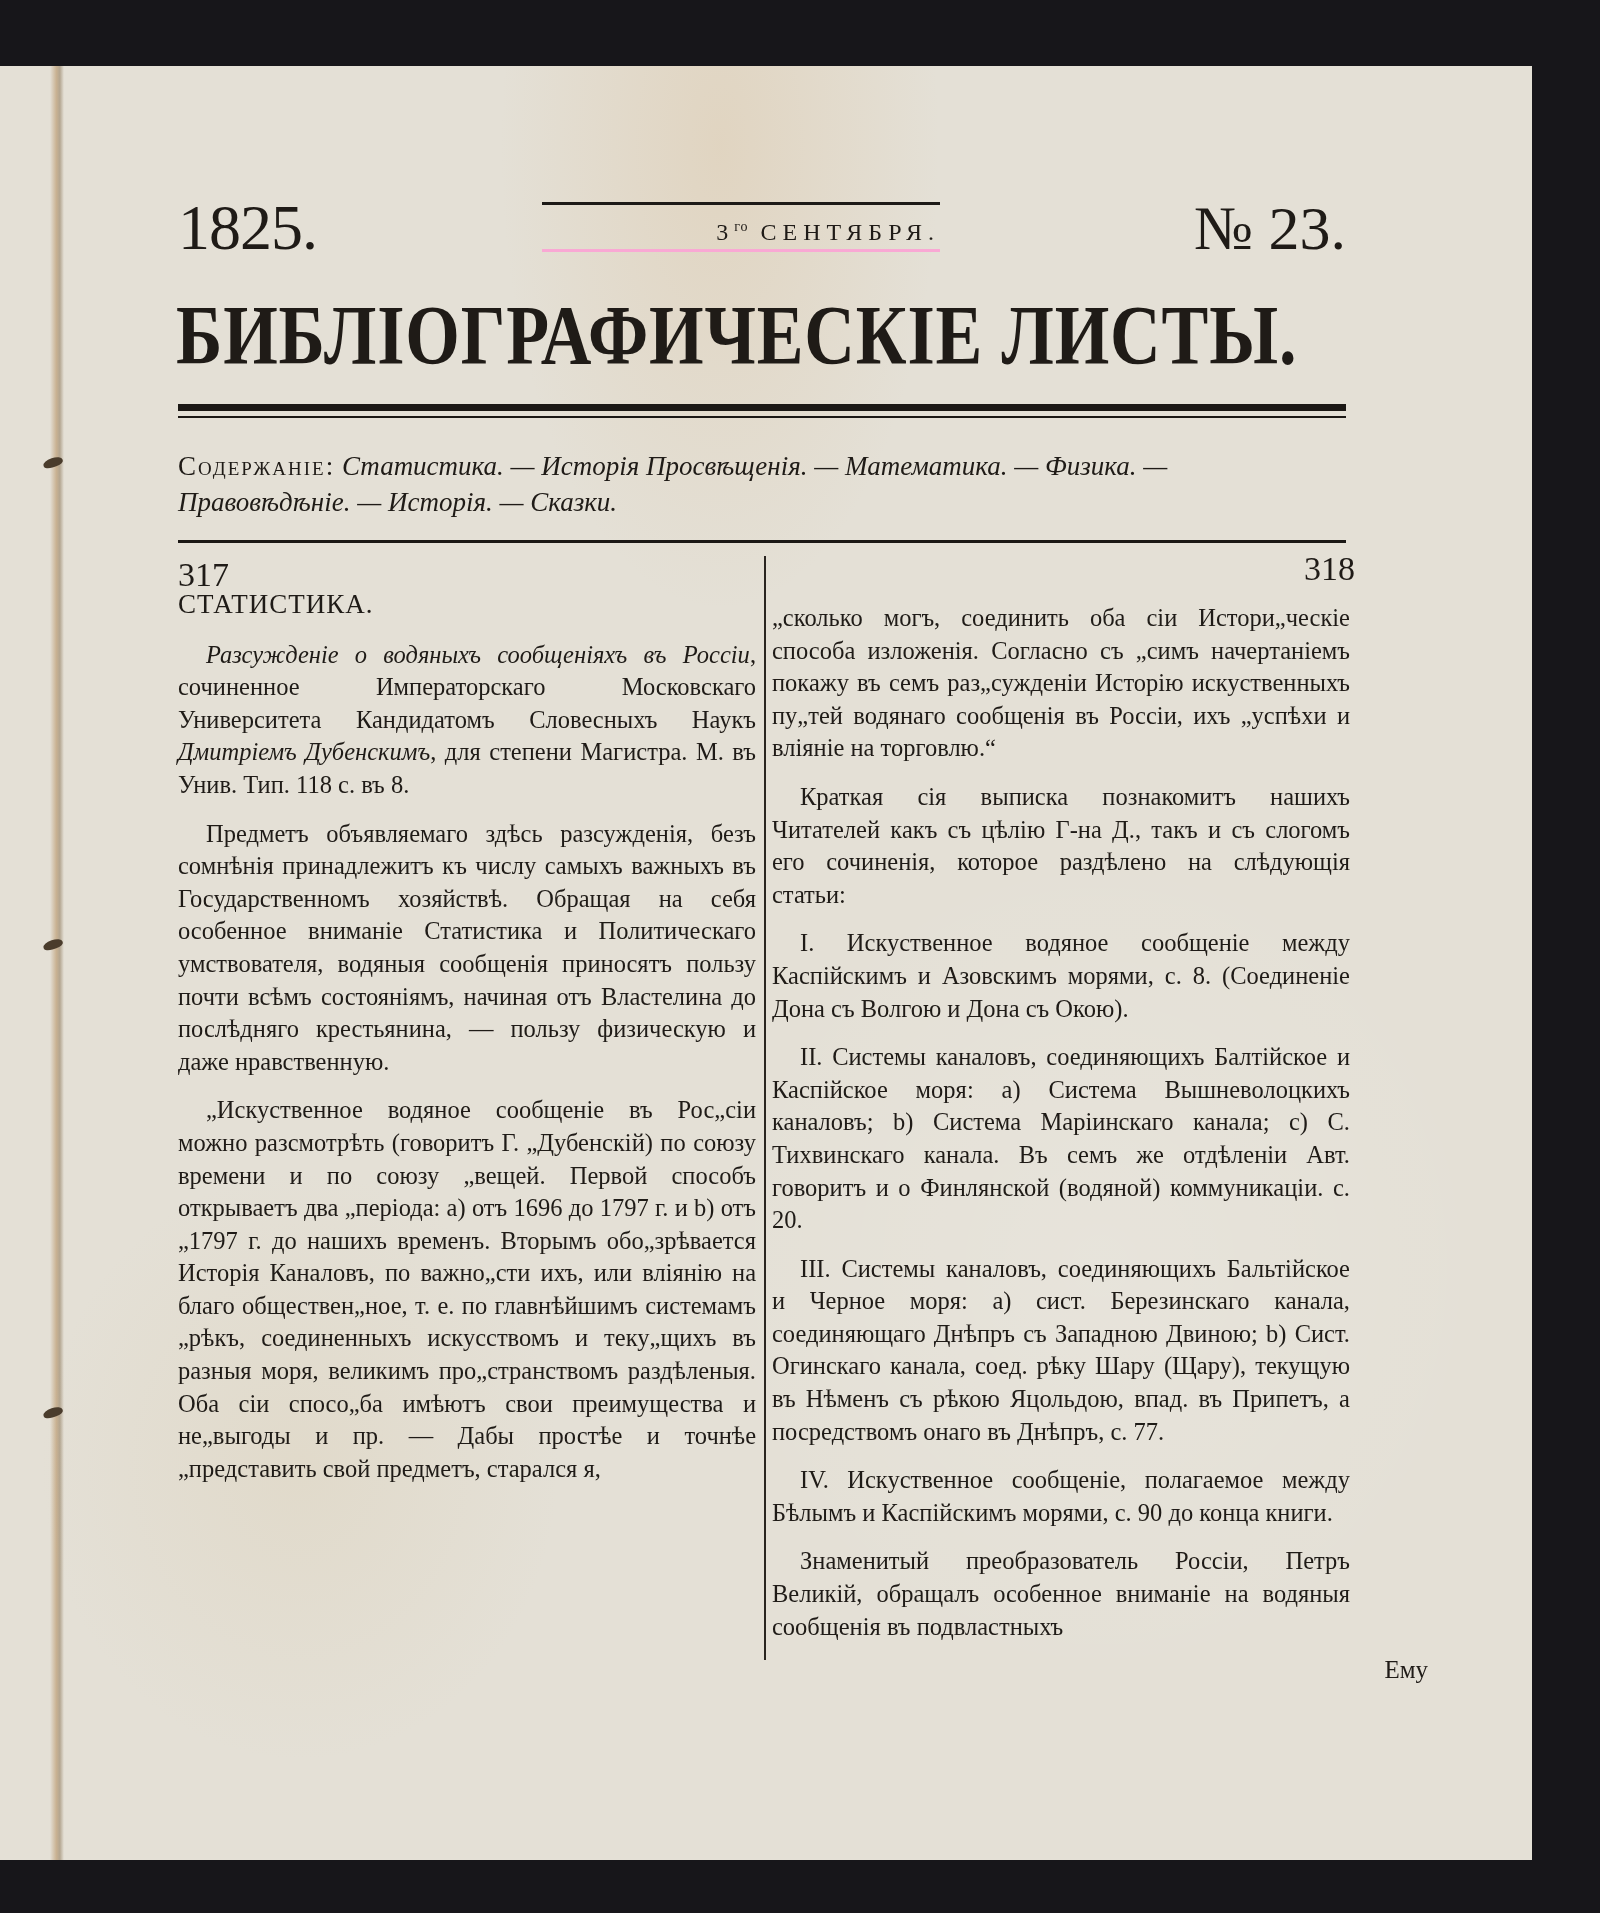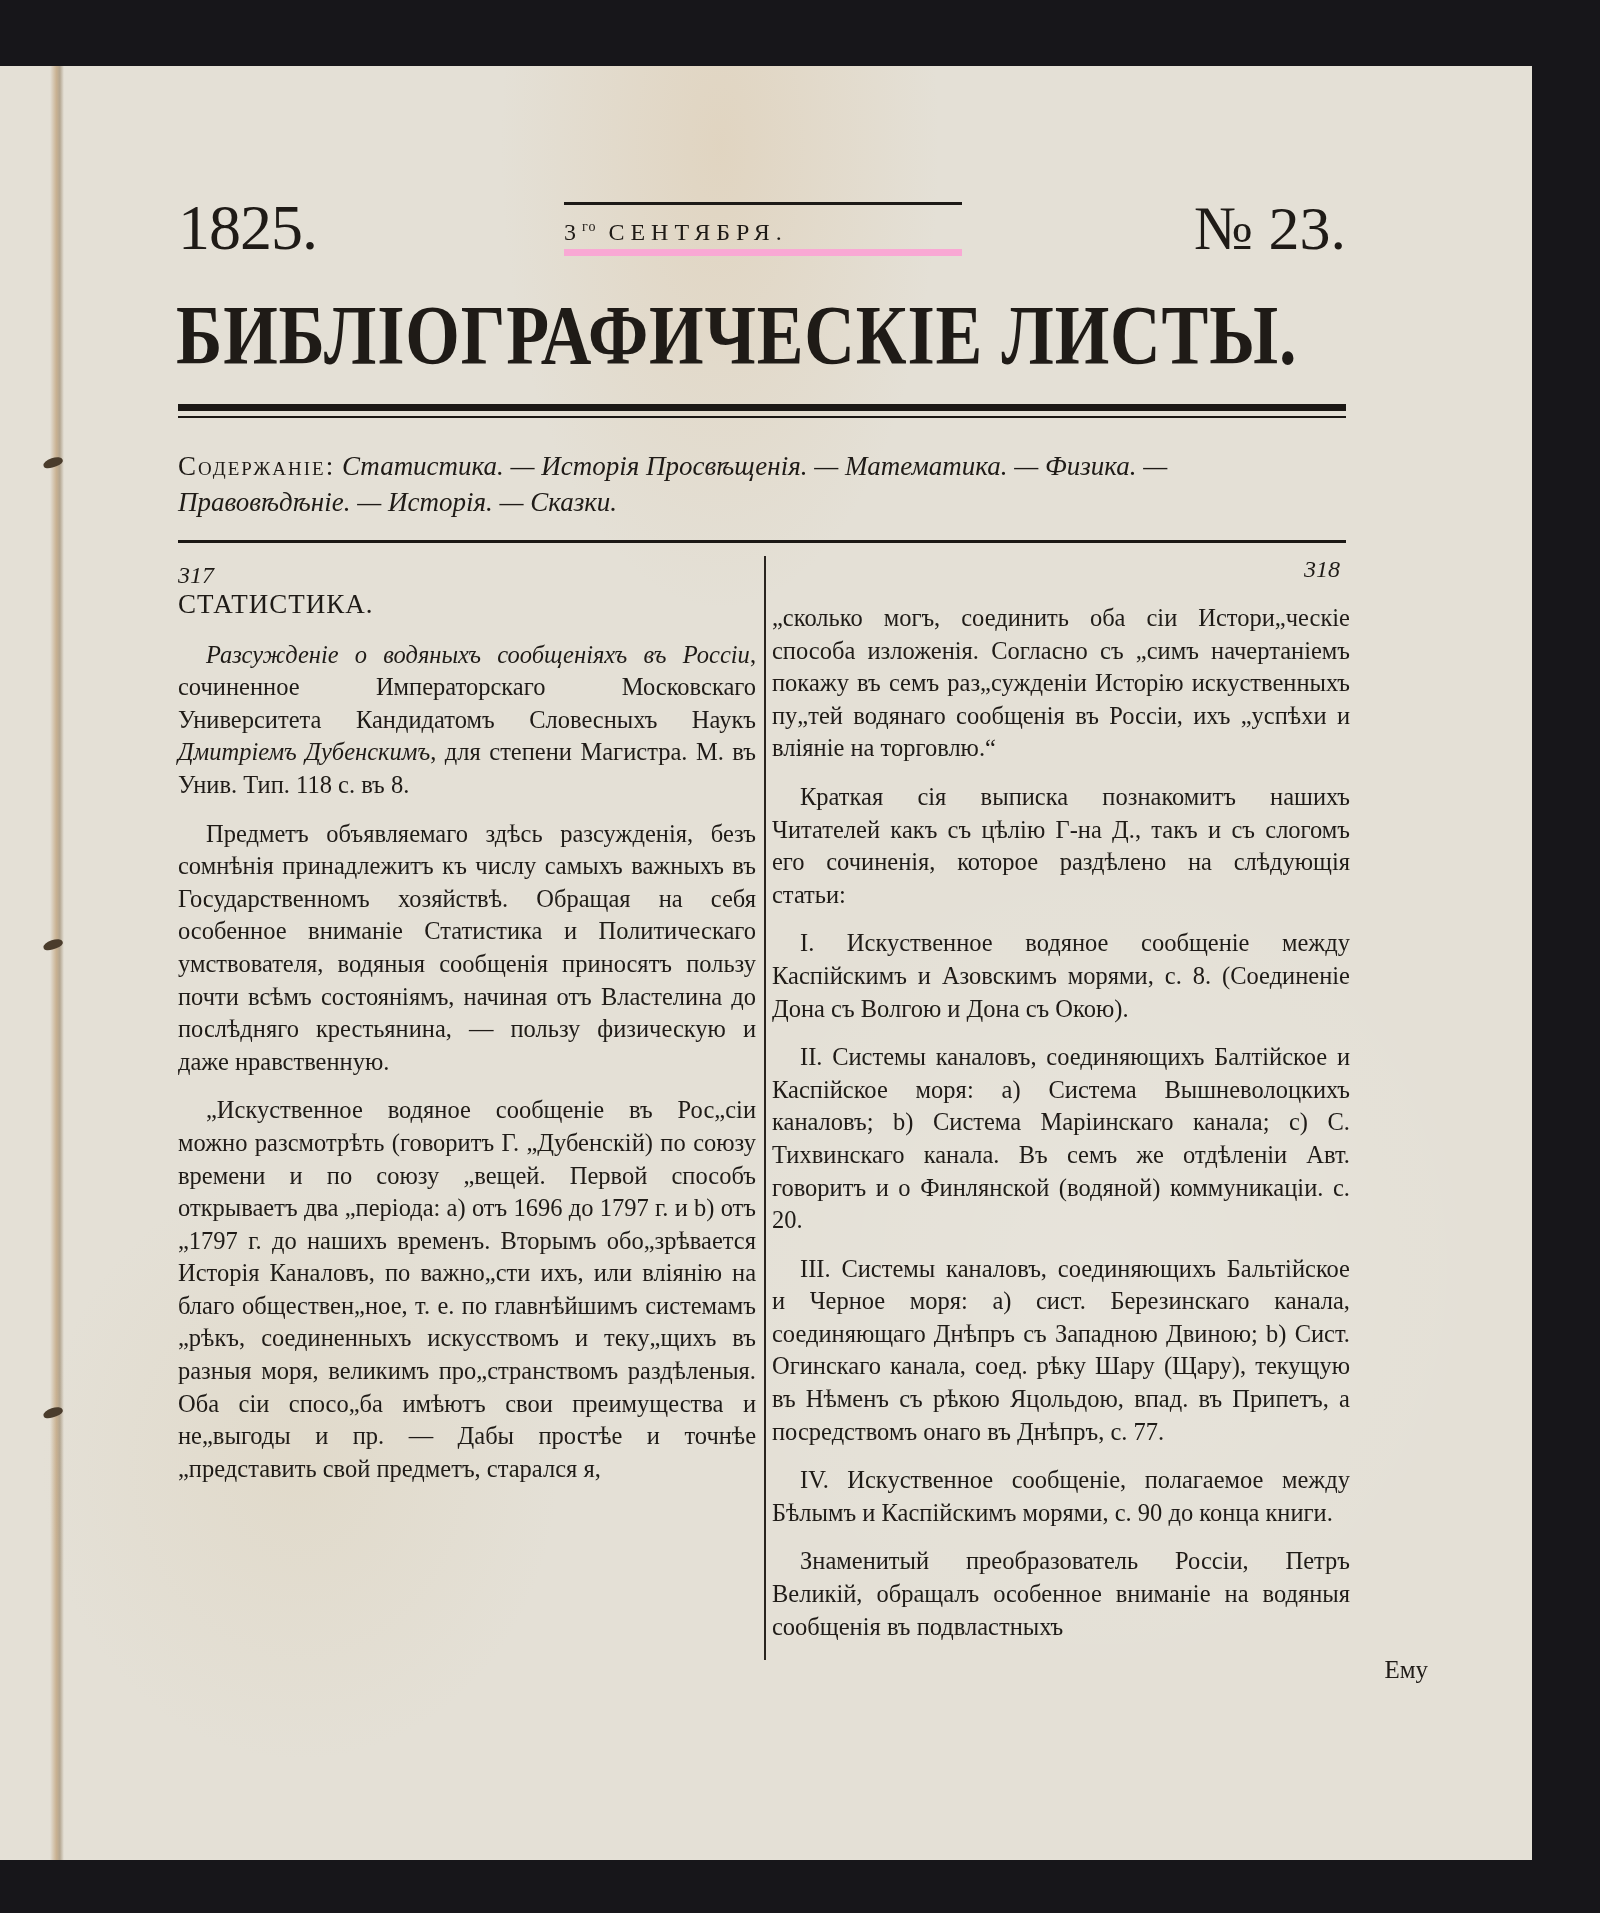--- a/index.html
+++ b/index.html
@@ -32,23 +32,23 @@
     .year {
       position: absolute; left: 0; top: 0;
       font-size: 64px; line-height: 64px; letter-spacing: -1px;
       font-family: "Liberation Serif", serif;
     }
     .issue {
       position: absolute; right: 0; top: 0;
       font-size: 62px; line-height: 64px;
     }
     .date-box {
-      position: absolute; left: 386px; top: 6px; width: 398px; height: 44px;
-      border-top: 3px solid #1d1a17; border-bottom: 7px solid #f9a8d4;
-      text-align: left;
+      position: absolute; left: 364px; top: 6px; width: 398px; height: 44px;
+      border-top: 3px solid #1d1a17; border-bottom: 3px solid #f9a8d4;
+      text-align: right;
     }
     .date-box .d {
       font-size: 24px; line-height: 44px; letter-spacing: 6px;
     }
     .date-box sup { font-size: 14px; letter-spacing: 1px; vertical-align: 9px; }
     .title {
       position: absolute; left: 176px; top: 294px; width: 1172px;
       font-size: 84px; line-height: 84px; font-weight: bold;
       transform: scaleX(0.835); transform-origin: left top;
       white-space: nowrap; letter-spacing: 1px;
@@ -57,21 +57,21 @@
     .rule-thick { position: absolute; left: 178px; top: 404px; width: 1168px; height: 7px; background: #1b1815; }
     .rule-thin { position: absolute; left: 178px; top: 416px; width: 1168px; height: 2px; background: #1b1815; }
     .contents {
       position: absolute; left: 178px; top: 448px; width: 1168px;
       font-size: 27px; line-height: 36px; text-align: left;
     }
     .contents .lbl { font-variant: small-caps; letter-spacing: 2px; font-style: normal; }
     .contents .it { font-style: italic; }
     .rule-mid { position: absolute; left: 178px; top: 540px; width: 1168px; height: 3px; background: #1b1815; }
     .col-div { position: absolute; left: 764px; top: 556px; width: 2px; height: 1104px; background: #2a2520; }
-    .pnum { position: absolute; font-size: 24px; line-height: 30px; font-style: italic; }
+    .pnum { position: absolute; font-size: 34px; line-height: 30px; }
     .col {
       position: absolute; width: 578px;
       font-size: 24.5px; line-height: 32.6px;
       text-align: justify;
     }
     .col p { margin: 16px 0 10px 0; text-indent: 28px; }
     .col p.noind { text-indent: 0; }
     .col .head { text-align: left; text-indent: 0; font-size: 27px; margin: 8px 0 18px; letter-spacing: 1px; }
     .col .it { font-style: italic; }
     .catch { position: absolute; right: 172px; top: 1656px; font-size: 25px; }

